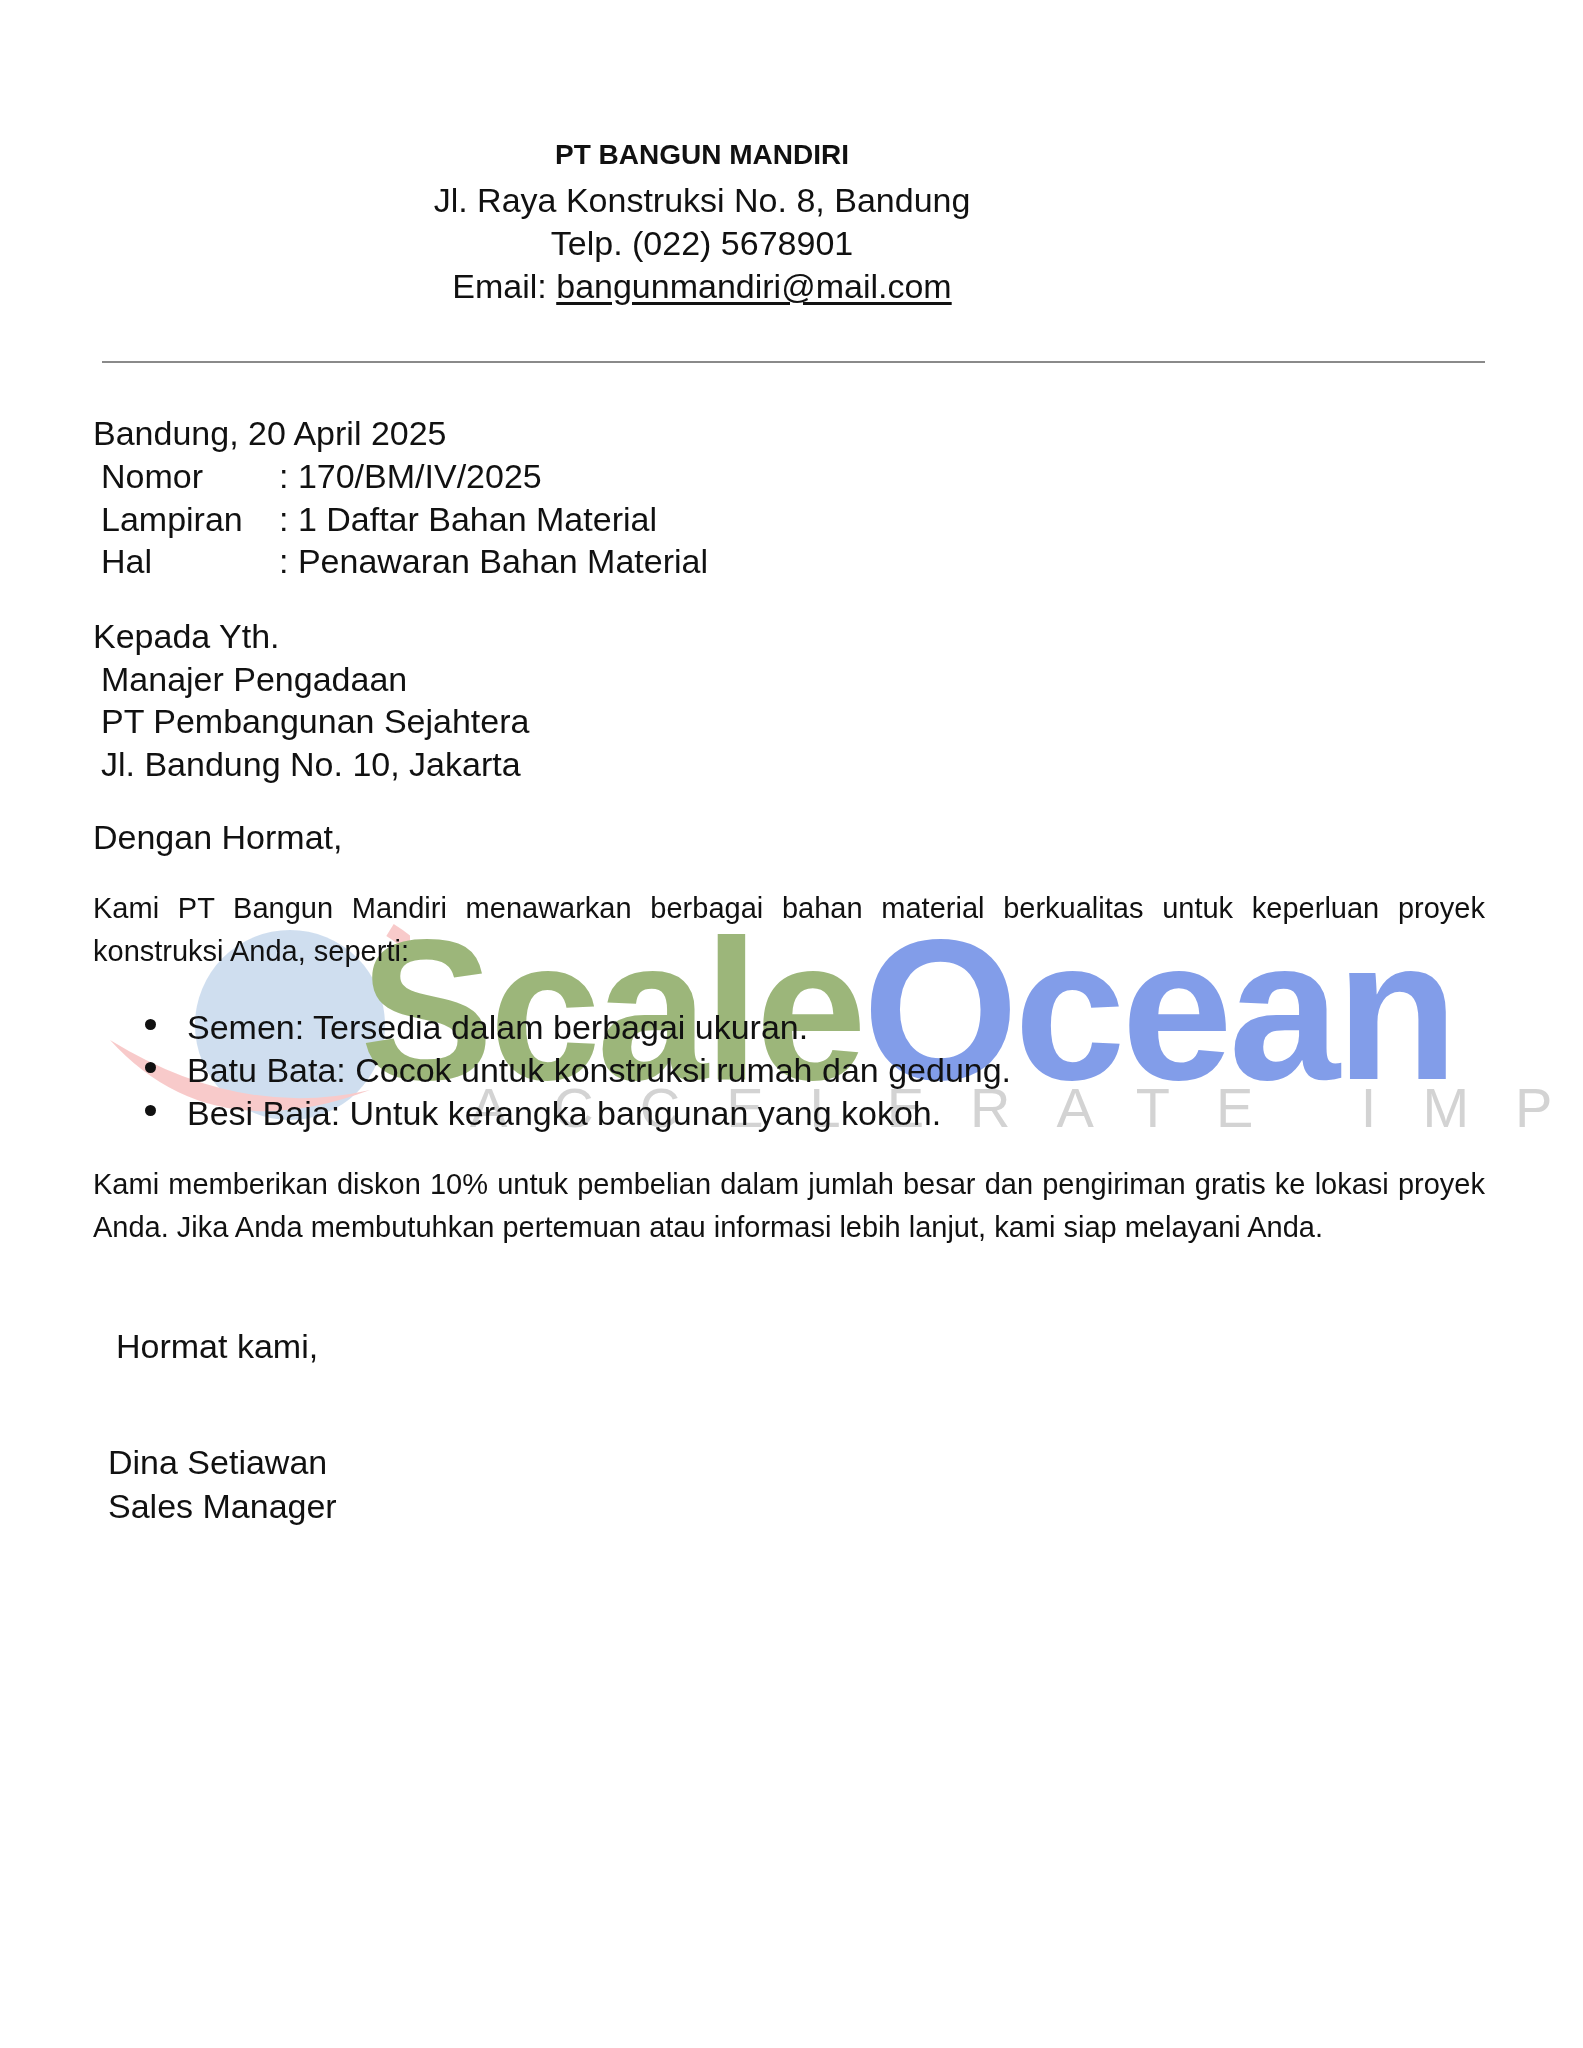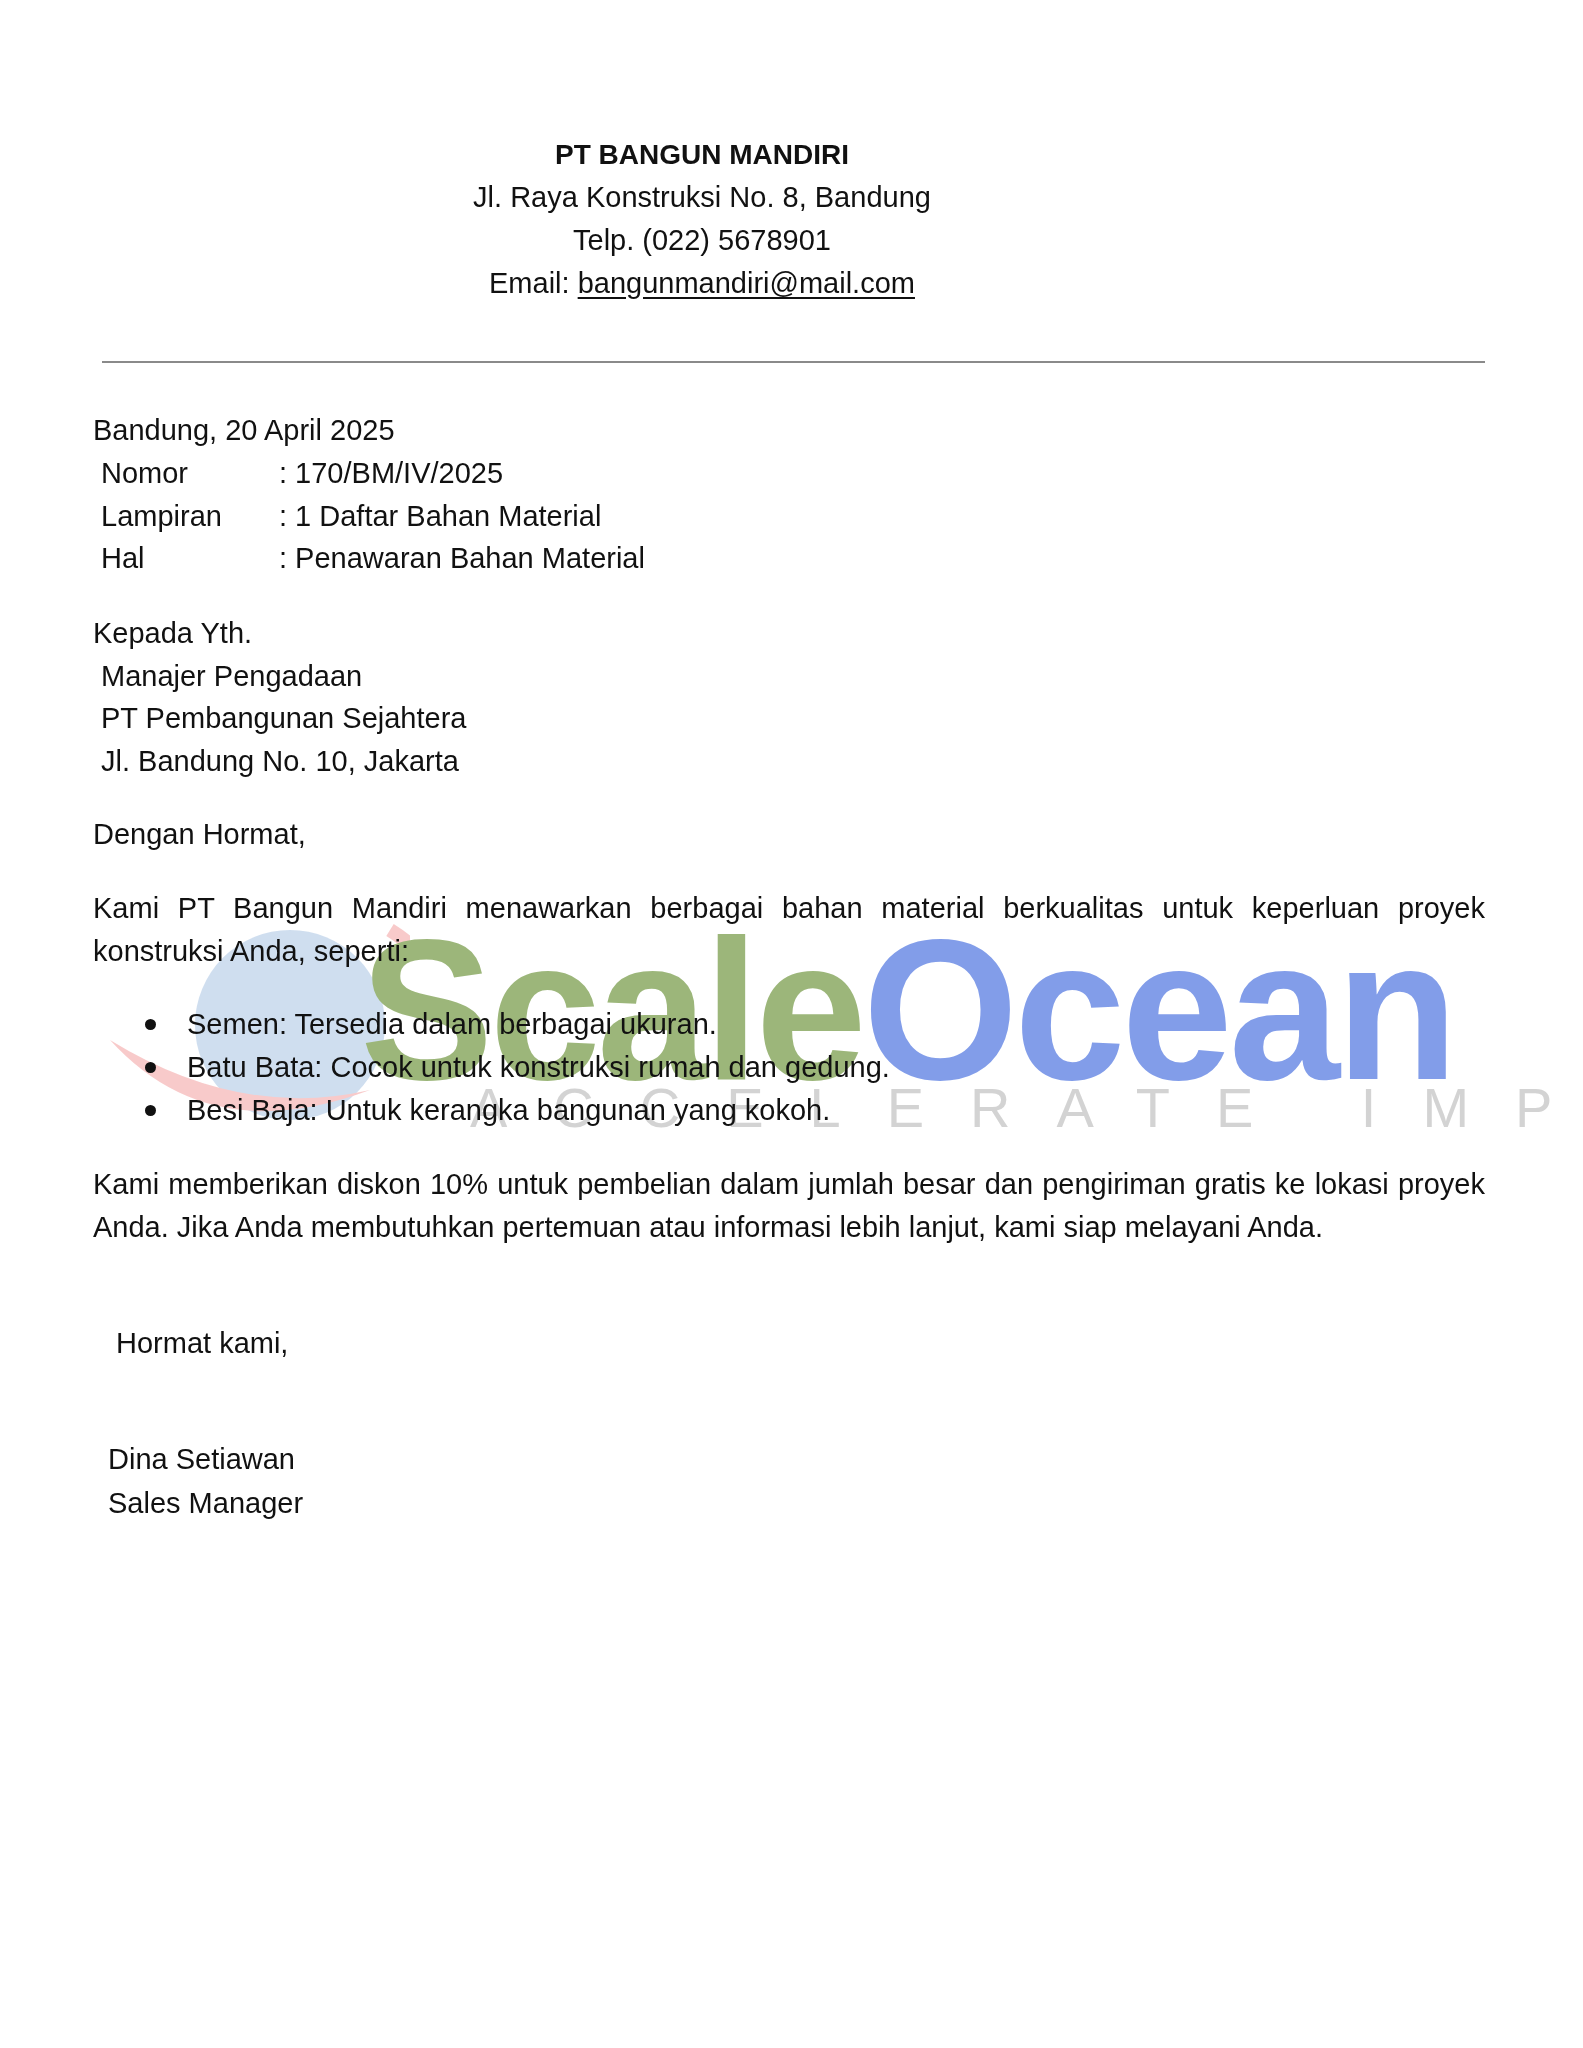--- a/index.html
+++ b/index.html
@@ -1,18 +1,18 @@
 <!DOCTYPE html>
 <html><head>
 <meta charset="utf-8">
 <style>
   html, body { margin:0; padding:0; background:#ffffff; }
   body { width:1583px; height:2048px; position:relative; overflow:hidden;
          font-family:"Liberation Sans", "DejaVu Sans", sans-serif; color:#111111; }
-  .abs { position:absolute; white-space:nowrap; font-size:29px; line-height:1; }
+  .abs { position:absolute; white-space:nowrap; font-size:34px; line-height:1; }
   .center { left:0; width:1404px; text-align:center; }
   .bold { font-weight:bold; }
   .email { text-decoration:underline; text-underline-offset:4px; }
   .rule { position:absolute; left:102px; width:1383px; top:361px; height:0; border-top:2px solid #8a8a8a; }
   .just { position:absolute; left:93px; width:1392px; font-size:29px; line-height:42.5px;
           text-align:justify; text-align-last:left; }
   .bullet-dot { position:absolute; width:11px; height:11px; border-radius:50%; background:#111; }
   
   .wm { position:absolute; pointer-events:none; }
   .wm-text { position:absolute; font-family:"Liberation Sans", sans-serif; font-weight:bold; white-space:nowrap; line-height:1; }

